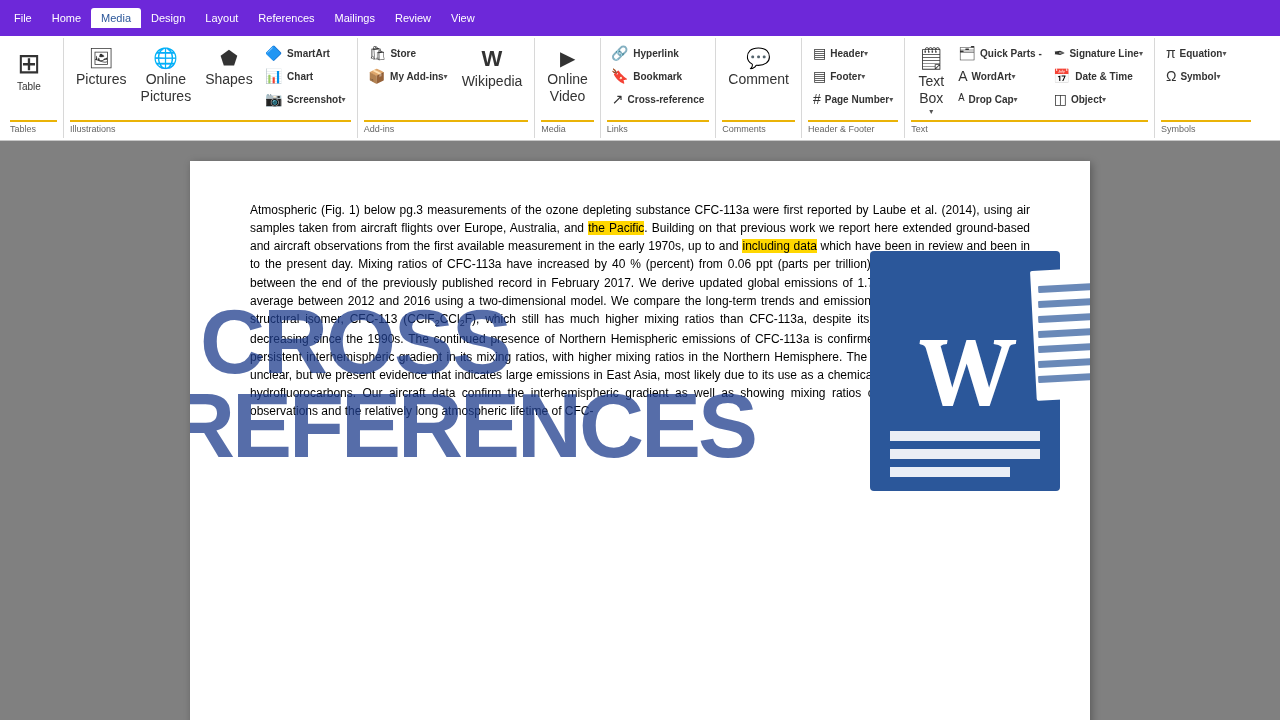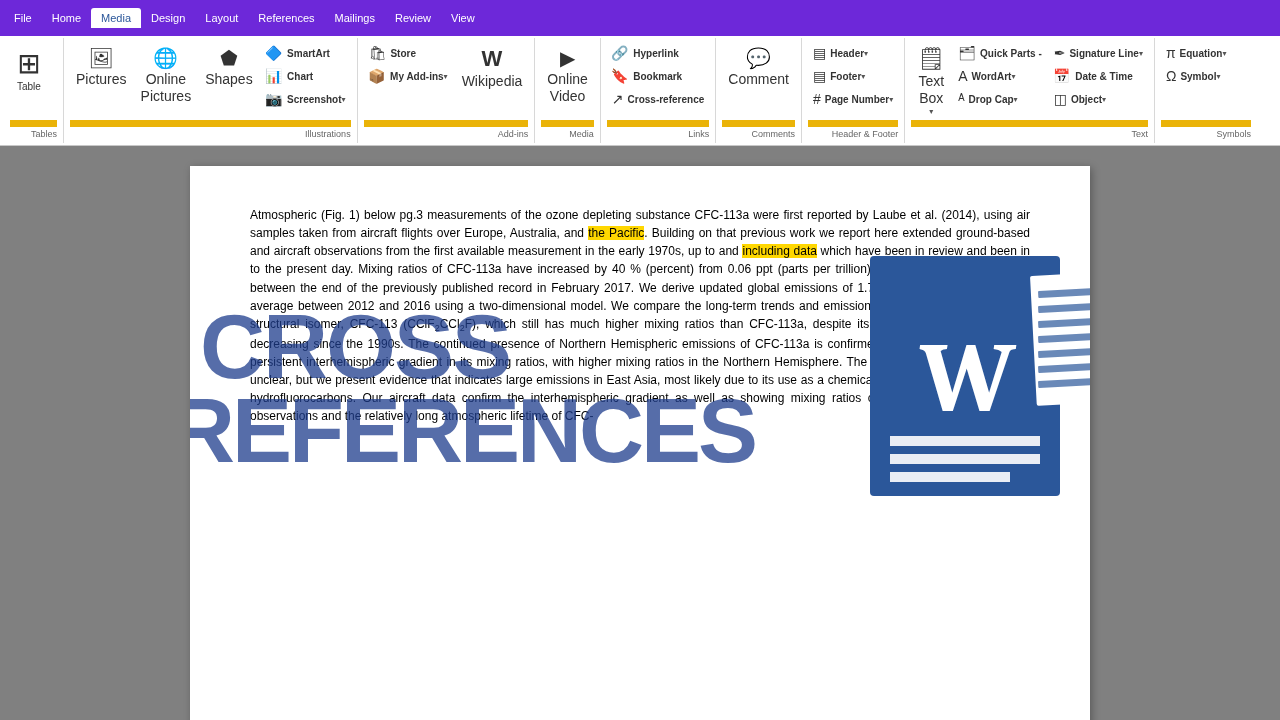--- a/index.html
+++ b/index.html
@@ -7,21 +7,21 @@
 
     
     .ribbon { background: #2b579a; width: 100%; }
     .ribbon-tabs { display: flex; background: #6d28d9; padding: 8px 4px; }
     .ribbon-tab { color: white; font-size: 11px; padding: 4px 10px; cursor: pointer; }
     .ribbon-tab.active { background: white; color: #2b579a; border-radius: 3px 3px 0 0; }
 
     .ribbon-bar { background: white; border-bottom: 1px solid #c8c8c8; display: flex; align-items: stretch; padding: 2px 4px; min-height: 92px; }
     .ribbon-group { display: flex; flex-direction: column; border-right: 1px solid #d8d8d8; padding: 2px 6px; min-width: 60px; position: relative; }
     .ribbon-group-content { display: flex; flex-direction: row; align-items: flex-start; flex: 1; gap: 2px; padding-top: 2px; }
-    .ribbon-group-label { font-size: 9px; color: #666; text-align: right; padding: 2px 0; border-top: 7px solid #eab308; margin-top: auto; }
+    .ribbon-group-label { font-size: 9px; color: #666; text-align: left; padding: 2px 0; border-top: 2px solid #eab308; margin-top: auto; }
 
     .ribbon-btn { display: flex; flex-direction: column; align-items: center; justify-content: flex-start; padding: 3px 5px; cursor: pointer; border: 1px solid transparent; border-radius: 3px; min-width: 40px; font-size: 10px; color: #333; }
     .ribbon-btn .icon { font-size: 20px; margin-bottom: 1px; }
     .ribbon-btn .label { font-size: 14px; text-align: center; white-space: nowrap; line-height: 1.2; }
 
     .ribbon-btn-small { display: flex; flex-direction: row; align-items: center; padding: 2px 4px; cursor: pointer; border: 1px solid transparent; border-radius: 2px; font-size: 10px; color: #333; min-width: 90px; }
     .ribbon-btn-small .icon { font-size: 14px; margin-right: 4px; }
     .ribbon-btn-small .label { font-size: 10px; white-space: nowrap; font-weight: bold; }
 
     .ribbon-col { display: flex; flex-direction: column; gap: 1px; }

